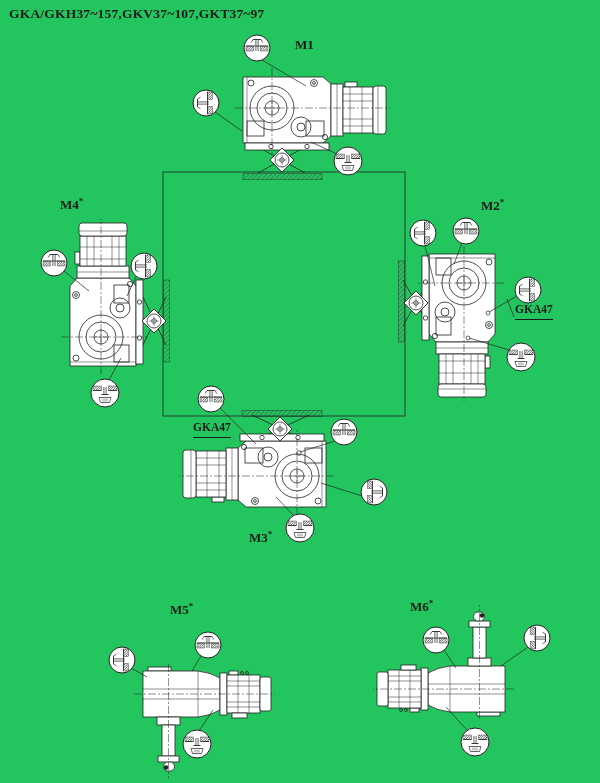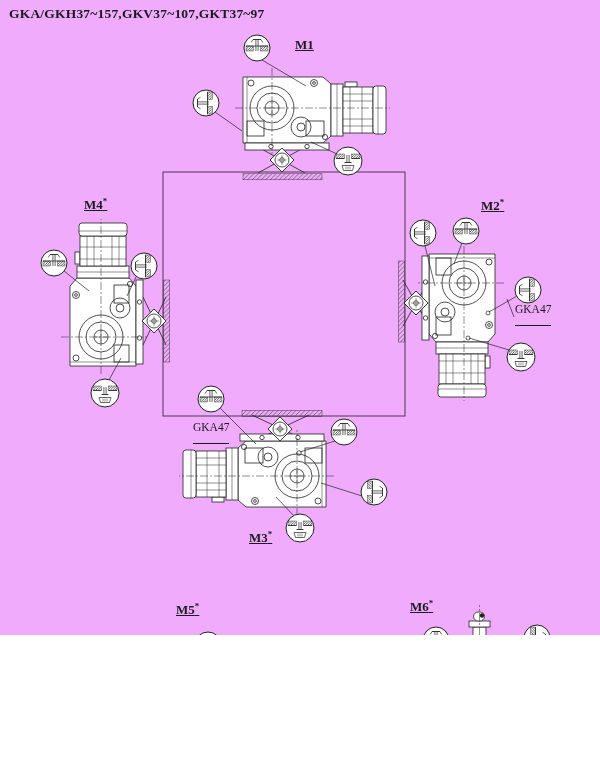--- a/index.html
+++ b/index.html
@@ -1,23 +1,23 @@
 <!DOCTYPE html>
 <html><head>
 <meta charset="utf-8">
 <style>
   html,body{margin:0;padding:0;background:#fff;}
-  #page{position:relative;width:600px;height:635px;background:#f0abfc;overflow:hidden;
+  #page{position:relative;width:600px;height:783px;background:#22c55e;overflow:hidden;
         font-family:"Liberation Serif","DejaVu Serif",serif;color:#1a1a1a;}
   #art{position:absolute;left:0;top:0;}
   .txt{position:absolute;white-space:nowrap;}
   .title{font-size:13.5px;font-weight:bold;letter-spacing:.2px;}
-  .poslbl{font-size:13px;font-weight:bold;text-decoration:underline;}
+  .poslbl{font-size:13px;font-weight:bold;}
   .poslbl sup{font-size:9px;line-height:0;}
-  .note{font-size:11.5px;font-weight:normal;border-bottom:1px solid #1a1a1a;padding-bottom:10px;}
+  .note{font-size:11.5px;font-weight:bold;border-bottom:1px solid #1a1a1a;padding-bottom:4px;}
 </style>
 </head>
 <body>
 
 <div id="page">
 
 <svg id="art" width="600" height="783" viewBox="0 0 600 783">
   <defs>
     <pattern id="hatch" patternUnits="userSpaceOnUse" width="4.5" height="4.5">
       <path d="M0,4.5 L4.5,0" stroke="#4a4a4a" stroke-width="0.7"></path>
@@ -224,20 +224,20 @@
         <use href="#sym-level"></use>
       </g>
   <use href="#sym-drain" transform="translate(475,742)"></use>
 </svg>
 
 <div class="txt title" style="left:9px;top:6px;">GKA/GKH37~157,GKV37~107,GKT37~97</div>
 
 <div class="txt poslbl" style="left:295px;top:37px;"><span>M1</span><sup></sup></div>
 <div class="txt poslbl" style="left:481px;top:198px;text-align:center;"><span>M2</span><sup>*</sup></div>
 <div class="txt poslbl" style="left:249px;top:530px;"><span>M3</span><sup>*</sup></div>
-<div class="txt poslbl" style="left:84px;top:197px;"><span>M4</span><sup>*</sup></div>
-<div class="txt poslbl" style="left:176px;top:602px;"><span>M5</span><sup>*</sup></div>
+<div class="txt poslbl" style="left:60px;top:197px;"><span>M4</span><sup>*</sup></div>
+<div class="txt poslbl" style="left:170px;top:602px;"><span>M5</span><sup>*</sup></div>
 <div class="txt poslbl" style="left:410px;top:599px;"><span>M6</span><sup>*</sup></div>
 
 <div class="txt note" style="left:515px;top:303px;">GKA47</div>
 <div class="txt note" style="left:193px;top:421px;">GKA47</div>
 
 </div>
 
 </body></html>

